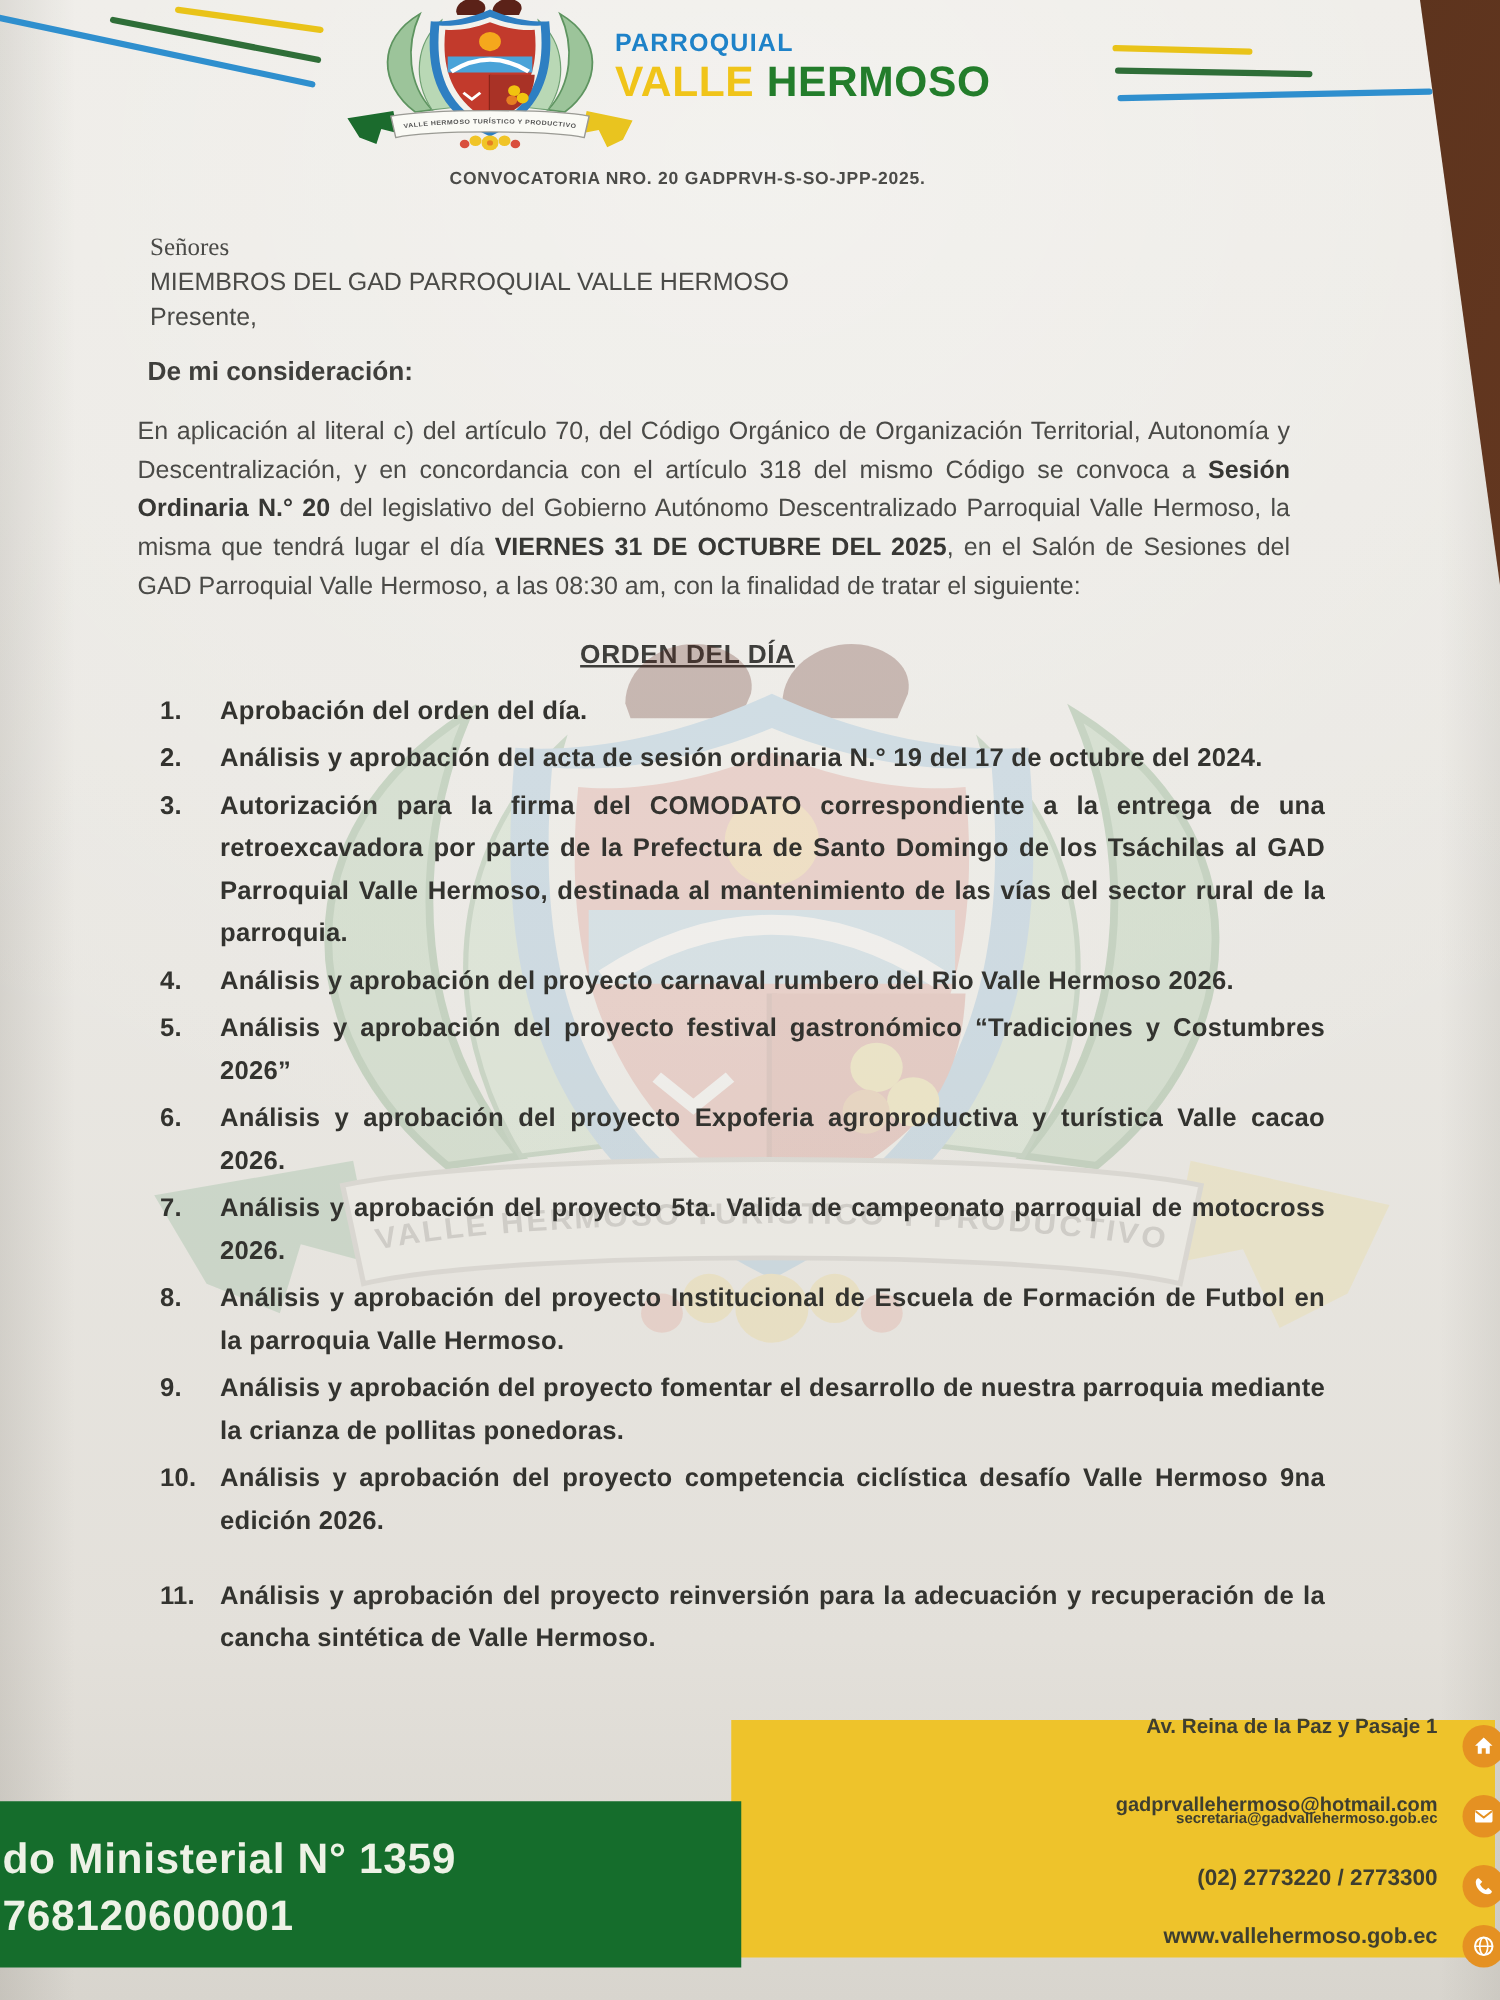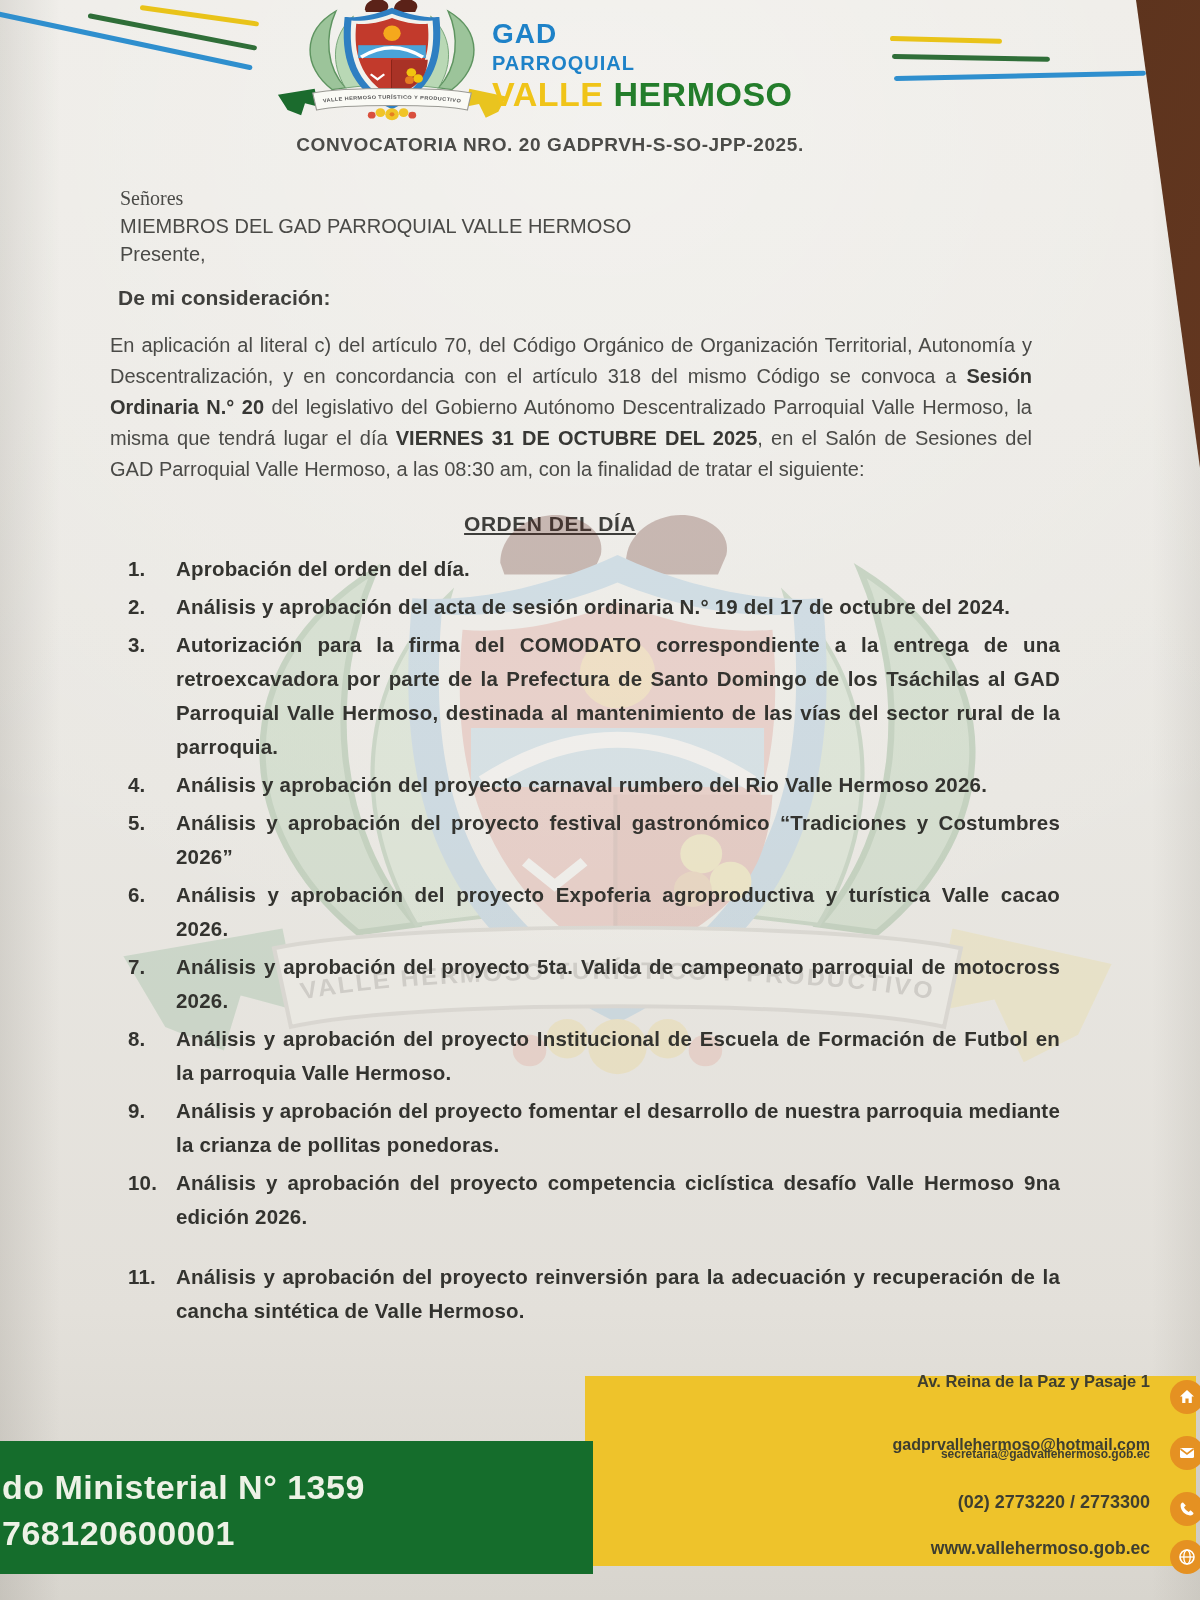--- a/index.html
+++ b/index.html
@@ -15,21 +15,21 @@
     clip-path:polygon(1136px 0px,1200px 0px,1200px 468px);}
   .hline{position:absolute;height:5px;border-radius:3px;transform-origin:left center;}
   .crest-small{position:absolute;left:276px;top:-6px;}
   .logo-text{position:absolute;left:492px;top:20px;line-height:1;}
   .logo-gad{font-size:28px;font-weight:bold;letter-spacing:1px;color:#1e82c8;}
   .logo-parr{font-size:20px;font-weight:bold;letter-spacing:1px;color:#1e82c8;margin-top:5px;}
   .logo-vh{font-size:34px;font-weight:bold;letter-spacing:.5px;margin-top:4px;}
   .logo-valle{color:#f0c419;}
   .logo-hermoso{color:#237d2b;}
   .doc-title{position:absolute;left:140px;top:134px;width:820px;text-align:center;
-    font-size:19px;font-weight:bold;letter-spacing:.6px;color:#4b4b48;}
+    font-size:14px;font-weight:bold;letter-spacing:.6px;color:#4b4b48;}
   .addr{position:absolute;left:120px;color:#4a4a47;font-size:20px;line-height:28px;}
   .greet{position:absolute;left:118px;top:286px;font-size:21px;font-weight:bold;color:#3f3f3c;}
   .intro{position:absolute;left:110px;top:330px;width:922px;font-size:20px;line-height:31px;
     text-align:justify;color:#4a4a47;}
   .intro b{color:#373734;}
   .orden{position:absolute;left:140px;top:512px;width:820px;text-align:center;
     font-size:21px;font-weight:bold;letter-spacing:.5px;color:#3e3e3b;text-decoration:underline;}
   ol.agenda{position:absolute;left:128px;top:552px;width:932px;margin:0;padding:0;
     list-style:none;z-index:5;}
   ol.agenda li{display:grid;grid-template-columns:48px 1fr;column-gap:0;
@@ -96,21 +96,20 @@
   </text>
   <circle cx="120" cy="141" r="7" fill="#f0c427"></circle>
   <circle cx="108" cy="139" r="5" fill="#f0c427"></circle>
   <circle cx="132" cy="139" r="5" fill="#f0c427"></circle>
   <circle cx="99" cy="142" r="4" fill="#d94f3d"></circle>
   <circle cx="141" cy="142" r="4" fill="#d94f3d"></circle>
   <circle cx="120" cy="141" r="2.5" fill="#e67e22"></circle>
 </svg>
 
 <div class="logo-text">
-  <div class="logo-gad">GAD</div>
   <div class="logo-parr">PARROQUIAL</div>
   <div class="logo-vh"><span class="logo-valle">VALLE</span><span class="logo-hermoso"> HERMOSO</span></div>
 </div>
 
 <div class="doc-title">CONVOCATORIA NRO. 20 GADPRVH-S-SO-JPP-2025.</div>
 
 <div class="addr" style="top:184px;font-family:Liberation Serif, serif;">Señores</div>
 <div class="addr bold" style="top:212px;">MIEMBROS DEL GAD PARROQUIAL VALLE HERMOSO</div>
 <div class="addr" style="top:240px;">Presente,</div>
 

